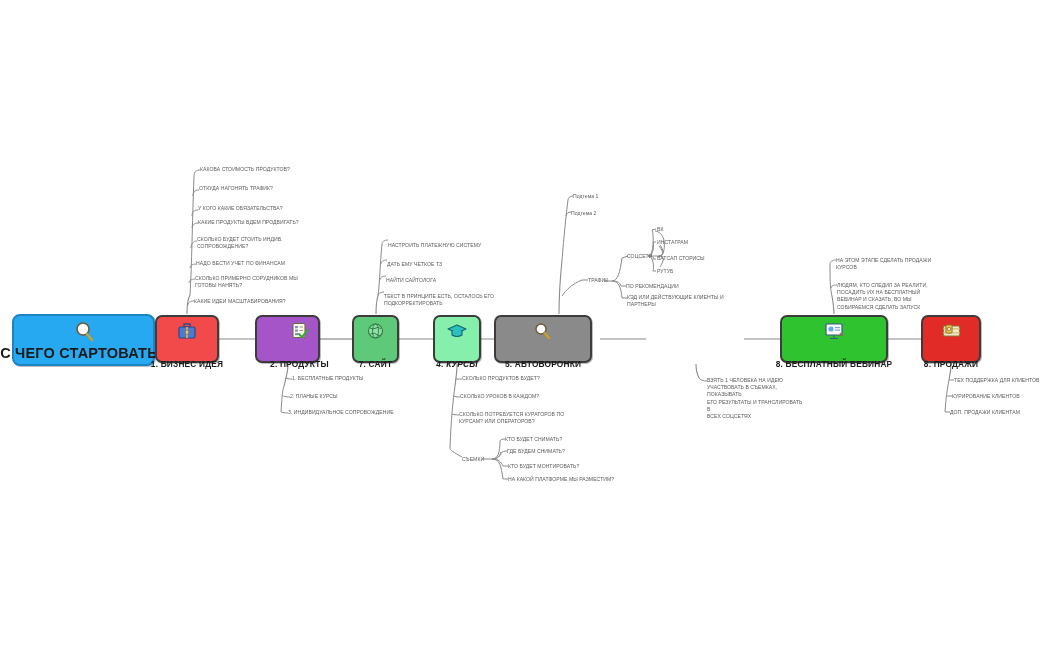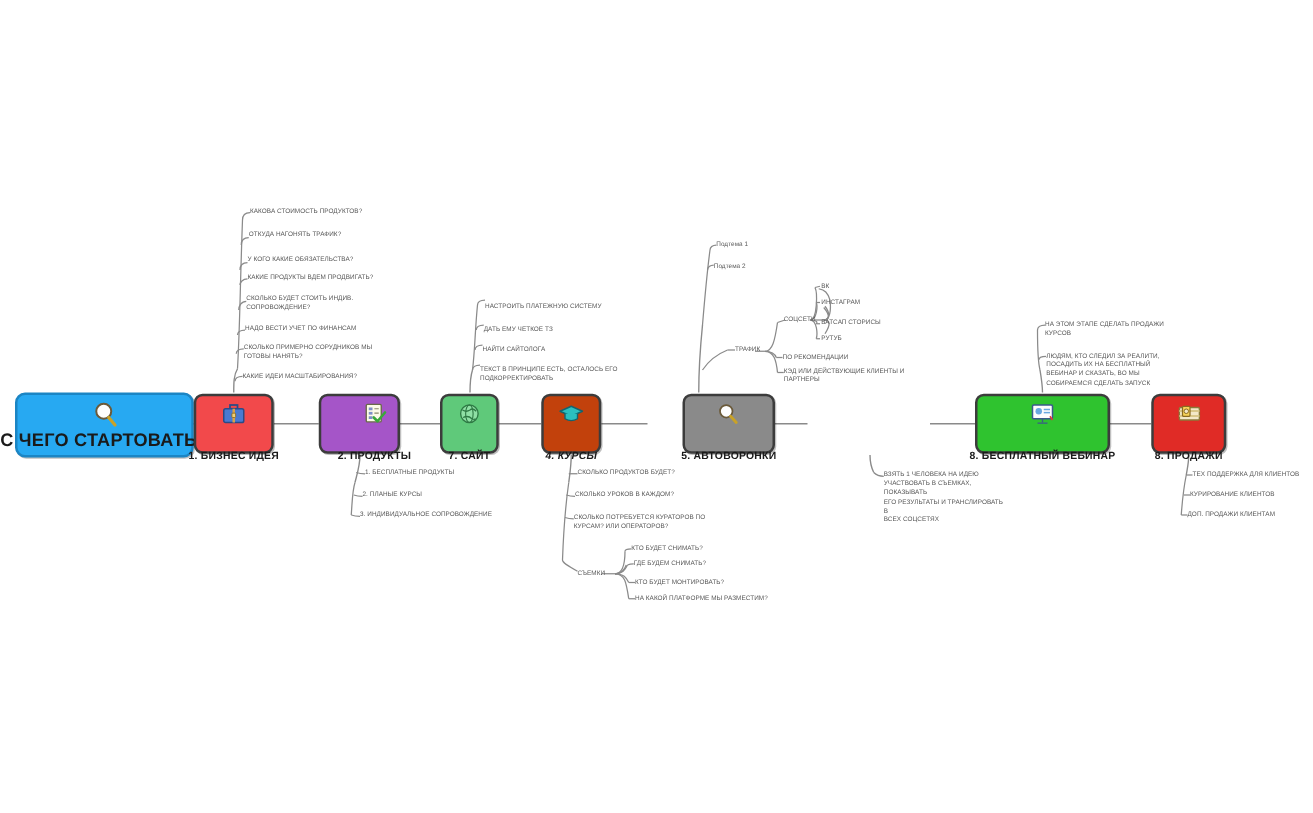--- a/index.html
+++ b/index.html
@@ -265,31 +265,31 @@
       <svg width="19" height="18" viewBox="0 0 19 18">
         <circle cx="9.5" cy="9" r="7" fill="#8fe0a5" stroke="#2f7a45" stroke-width="1.1"></circle>
         <path d="M4 6 q3 2 6 0 q2 -2 5 1" fill="none" stroke="#2f7a45" stroke-width="1"></path>
         <path d="M4.5 12 q4 -2 7 1 q2 1 3 0" fill="none" stroke="#2f7a45" stroke-width="1"></path>
         <ellipse cx="9.5" cy="9" rx="3" ry="7" fill="none" stroke="#2f7a45" stroke-width="0.9"></ellipse>
       </svg>
     </span>
     <span class="nlabel">7. САЙТ</span>
   </div>
 
-  <div class="node lvl1" style="left:433px; top:315px; width:48px; background:#c2410c; border-color:#3c3c3c;font-style:italic;">
+  <div class="node lvl1" style="left:433px; top:315px; width:48px; background:#86efac; border-color:#3c3c3c;font-style:italic;">
     <span class="icon">
       <svg width="20" height="18" viewBox="0 0 20 18">
         <path d="M10 3 L19 7 L10 11 L1 7 Z" fill="#2bbfbf" stroke="#14646e" stroke-width="1.1" stroke-linejoin="round"></path>
         <path d="M5 9 v4 q5 3 10 0 v-4" fill="#2bbfbf" stroke="#14646e" stroke-width="1.1" stroke-linejoin="round"></path>
       </svg>
     </span>
     <span class="nlabel">4. КУРСЫ</span>
   </div>
 
-  <div class="node lvl1" style="left:546px; top:315px; width:74px; background:#8a8a8a; border-color:#3c3c3c;">
+  <div class="node lvl1" style="left:494px; top:315px; width:98px; background:#8a8a8a; border-color:#3c3c3c;">
     <span class="icon">
       <svg width="22" height="18" viewBox="0 0 22 18">
         <circle cx="9" cy="7" r="5" fill="#fdfdfd" stroke="#6b5a3a" stroke-width="1.4"></circle>
         <line x1="12.5" y1="11" x2="17" y2="16" stroke="#c9a227" stroke-width="2.3" stroke-linecap="round"></line>
       </svg>
     </span>
     <span class="nlabel">5. АВТОВОРОНКИ</span>
   </div>
 
 

